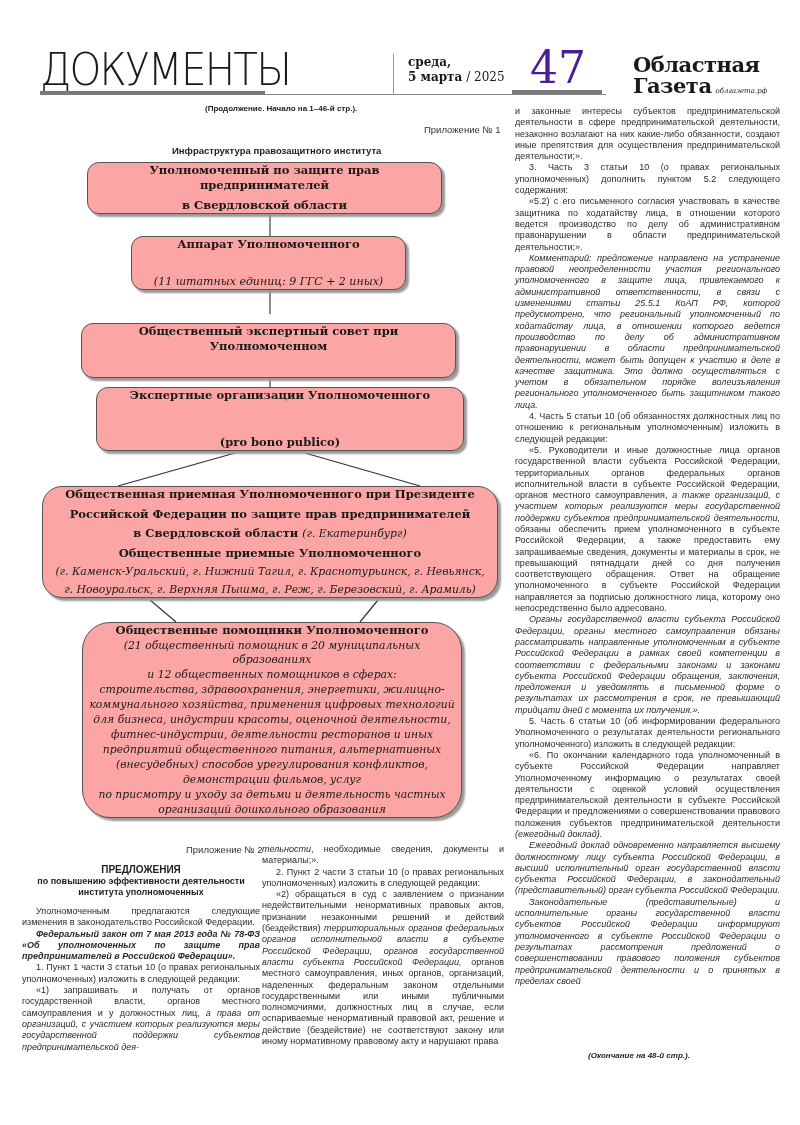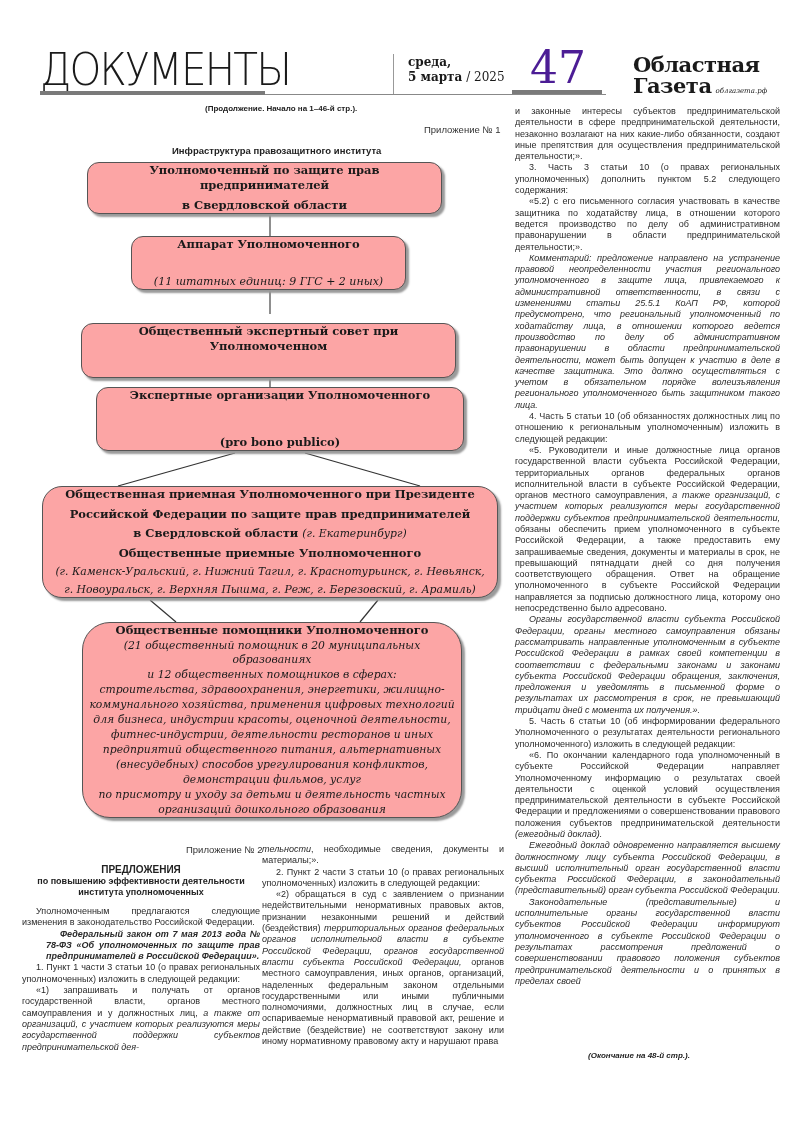--- a/index.html
+++ b/index.html
@@ -37,21 +37,21 @@
   #box6 { left: 82px; top: 622px; width: 380px; height: 196px; border-radius: 28px; }
   #box5 .i, #box6 .i { font-size: 10.8px; line-height: 13.6px; }
 
   .diag-svg { position: absolute; left: 0; top: 0; width: 800px; height: 1125px; pointer-events: none; }
 
   
   .col { position: absolute; font-size: 9px; line-height: 11.3px; color: #2a2a2a; text-align: justify; hyphens: auto; }
   .col p { text-indent: 14px; }
   .col p.noind { text-indent: 0; }
   .col .it { font-style: italic; }
-  .col .bi { font-style: italic; font-weight: bold; margin-left: 24px; }
+  .col .bi { font-style: italic; font-weight: bold; }
   #col-right { left: 515px; top: 106px; width: 265px; }
   #col-left { left: 22px; top: 865px; width: 238px; }
   #col-mid { left: 262px; top: 844px; width: 242px; }
   .appendix2 { position: absolute; left: 186px; top: 844px; font-size: 9.5px; color: #333; text-align: right; }
   .proposals-head { position: absolute; left: 22px; top: 864px; width: 238px; text-align: center; font-size: 9px; font-weight: bold; line-height: 11.5px; color: #222; }
   .proposals-head .t { font-size: 10px; }
   #col-left { top: 906px; }
   .ending { position: absolute; left: 588px; top: 1051px; font-size: 8px; font-style: italic; font-weight: bold; color: #222; }
 </style>
 </head>
@@ -130,21 +130,21 @@
 <div class="proposals-head">
   <div class="t">ПРЕДЛОЖЕНИЯ</div>
   <div>по повышению эффективности деятельности</div>
   <div>института уполномоченных</div>
 </div>
 
 <div class="col" id="col-left">
   <p>Уполномоченным предлагаются следующие изменения в законодательство Российской Федерации.</p>
   <p class="bi">Федеральный закон от 7 мая 2013 года № 78-ФЗ «Об уполномоченных по защите прав предпринимателей в Российской Федерации».</p>
   <p>1. Пункт 1 части 3 статьи 10 (о правах региональных уполномоченных) изложить в следующей редакции:</p>
-  <p><span>«1) запрашивать и получать от органов государственной власти, органов местного самоуправления и у должностных лиц,</span><span class="it"> а также от организаций, с участием которых реализуются меры государственной поддержки субъектов предпринимательской дея-</span></p>
+  <p><span>«1) запрашивать и получать от органов государственной власти, органов местного самоуправления и у должностных лиц,</span><span class="it"> а права от организаций, с участием которых реализуются меры государственной поддержки субъектов предпринимательской дея-</span></p>
 </div>
 
 <div class="col" id="col-mid">
   <p class="noind"><span class="it">тельности</span><span>, необходимые сведения, документы и материалы;».</span></p>
   <p>2. Пункт 2 части 3 статьи 10 (о правах региональных уполномоченных) изложить в следующей редакции:</p>
   <p><span>«2) обращаться в суд с заявлением о признании недействительными ненормативных правовых актов, признании незаконными решений и действий (бездействия)</span><span class="it"> территориальных органов федеральных органов исполнительной власти в субъекте Российской Федерации, органов государственной власти субъекта Российской Федерации,</span><span> органов местного самоуправления, иных органов, организаций, наделенных федеральным законом отдельными государственными или иными публичными полномочиями, должностных лиц в случае, если оспариваемые ненормативный правовой акт, решение и действие (бездействие) не соответствуют закону или иному нормативному правовому акту и нарушают права</span></p>
 </div>
 
 <div class="col" id="col-right">
   <p class="noind">и законные интересы субъектов предпринимательской деятельности в сфере предпринимательской деятельности, незаконно возлагают на них какие-либо обязанности, создают иные препятствия для осуществления предпринимательской деятельности;».</p>

